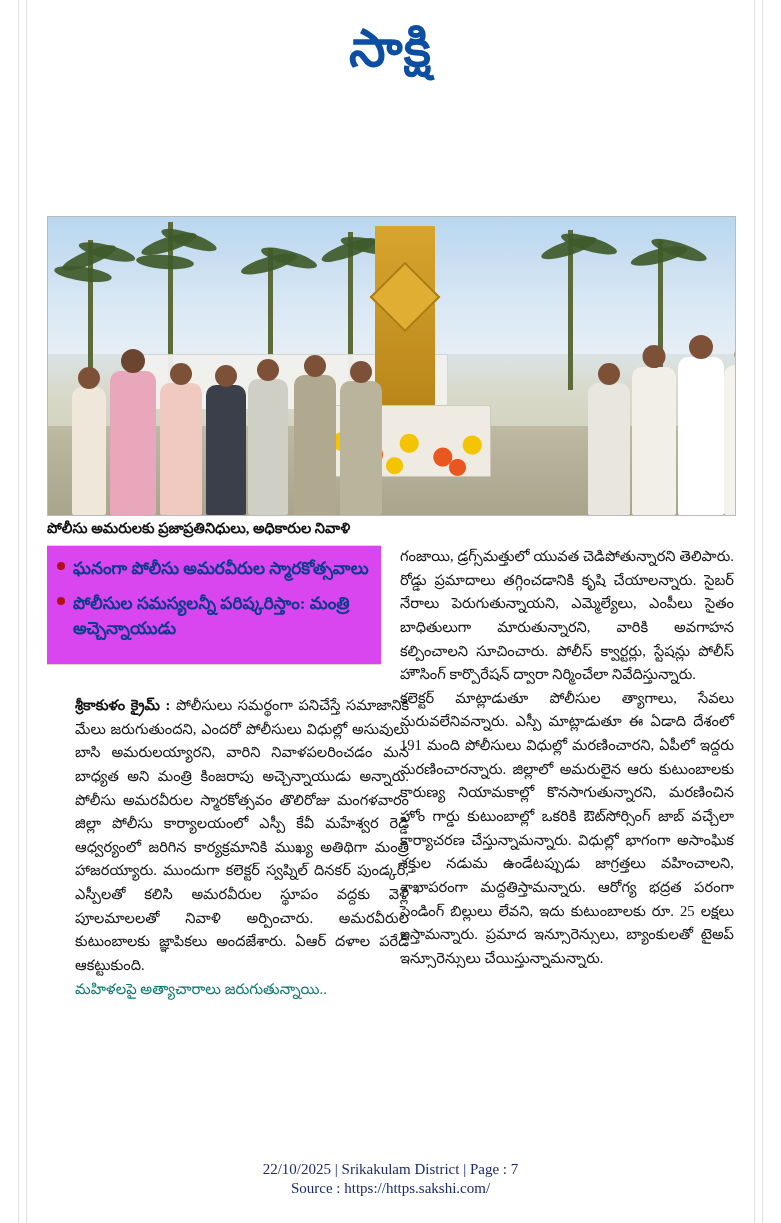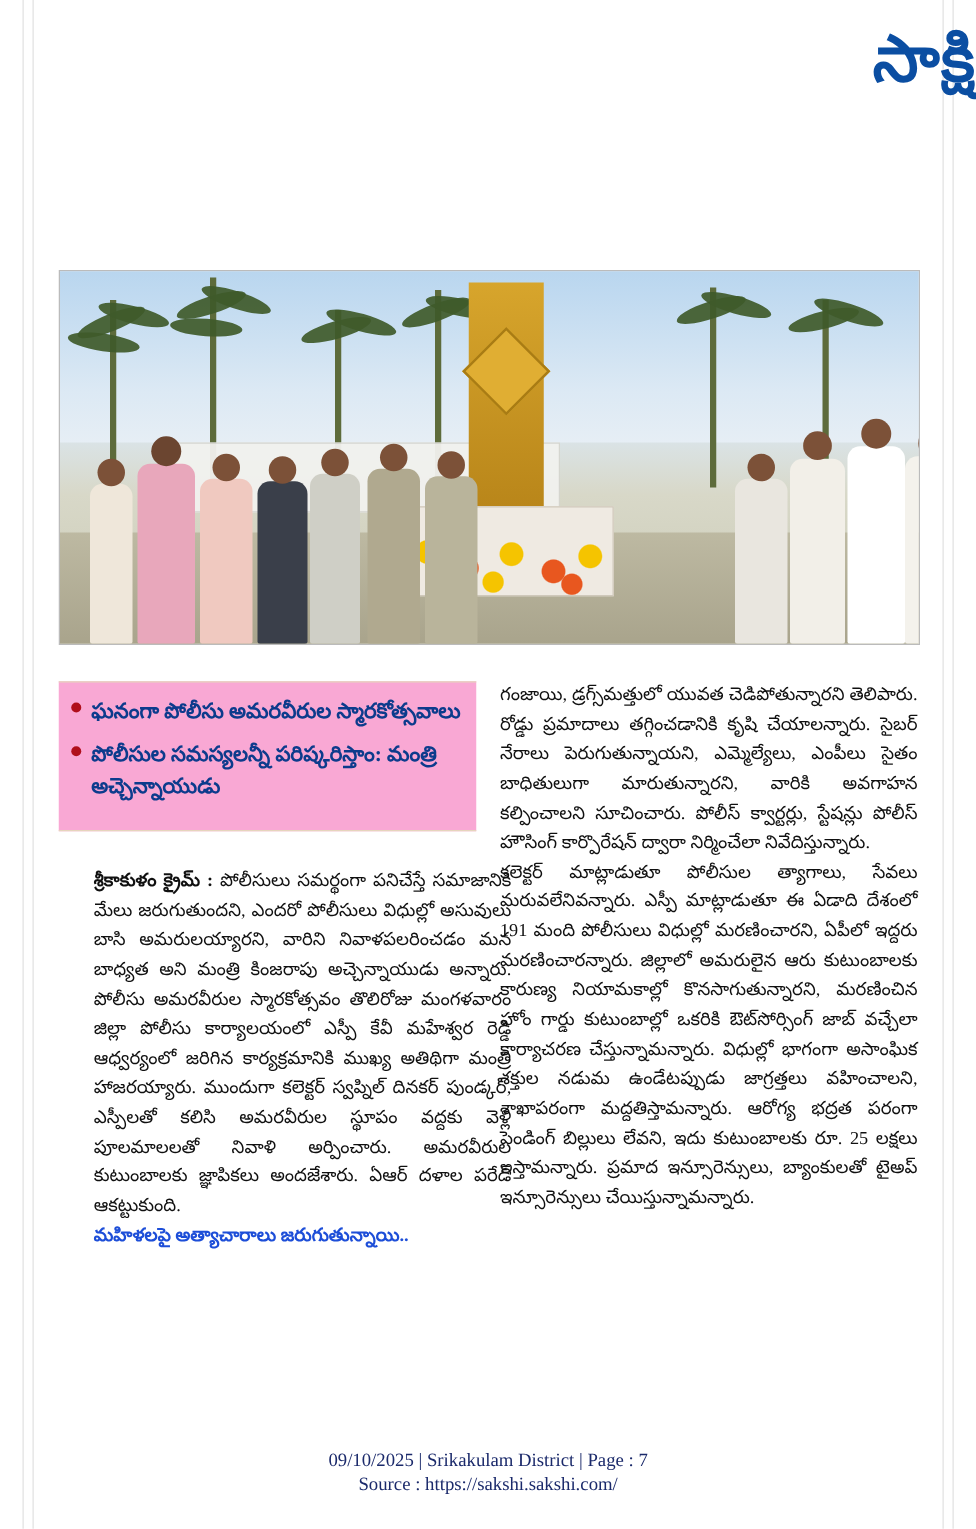--- a/index.html
+++ b/index.html
@@ -20,21 +20,21 @@
   .edge-rule{
     position:absolute;top:0;bottom:0;width:1px;background:#e2e2e2;
   }
   .edge-rule.left{left:18px;}
   .edge-rule.left2{left:26px;}
   .edge-rule.right{right:18px;}
   .edge-rule.right2{right:26px;}
 
   .masthead{
     position:absolute;top:22px;left:0;right:0;
-    text-align:right;
+    text-align:center;
   }
   .masthead .logo{
     font-family:"Liberation Serif", serif;
     font-size:52px;
     font-weight:bold;
     color:#0b4ea2;
     letter-spacing:1px;
     line-height:1.05;
   }
   .headline{
@@ -83,21 +83,21 @@
   .p-head{position:absolute;left:50%;transform:translateX(-50%);border-radius:50%;background:#7c5138;}
 
   .caption{
     position:absolute;left:47px;top:520px;width:687px;
     font-family:"Liberation Serif", serif;
     font-size:14.5px;font-weight:bold;color:#111;
   }
 
   .bullets{
     position:absolute;left:47px;top:545px;width:334px;
-    background:#f9a8d4;
+    background:#d946ef;
     border-top:1px solid #e6d5bd;border-bottom:1px solid #e6d5bd;
     padding:10px 8px 10px 10px;
     box-sizing:border-box;
   }
   .bullet{
     display:flex;align-items:flex-start;margin-bottom:9px;
   }
   .bullet:last-child{margin-bottom:12px;}
   .dot{
     width:8px;height:8px;border-radius:50%;background:#b00f1b;
@@ -114,21 +114,21 @@
     font-size:14.6px;
     line-height:1.62;
     text-align:justify;
     color:#101010;
   }
   .col.left{left:63px;margin-left:12px;}
   .col.right{left:400px;top:545px;width:334px;}
   .col p{margin:0 0 0 0;text-indent:0;}
   .lead{font-weight:bold;}
   .subhead{
-    color:#1d4ed8;font-weight:bold;font-size:14.8px;margin-top:4px;
+    color:#0f766e;font-weight:normal;font-size:14.8px;margin-top:4px;
   }
   .indent{text-indent:18px;}
 
   .footer{
     position:absolute;left:0;right:0;bottom:26px;text-align:center;
     font-family:"Liberation Serif", serif;
     font-size:15px;color:#1b2a6b;
   }
   .footer .line2{margin-top:2px;}
 </style>
@@ -205,20 +205,21 @@
       <div class="p-head" style="top:-22px;width:23px;height:23px;"></div>
     </div>
     <div class="person" style="left:630px;width:46px;height:158px;background:#ffffff;">
       <div class="p-head" style="top:-22px;width:24px;height:24px;"></div>
     </div>
     <div class="person" style="left:676px;width:44px;height:150px;background:#f4f2ec;">
       <div class="p-head" style="top:-22px;width:23px;height:23px;"></div>
     </div>
   </div>
 
+  <div class="caption">పోలీసు అమరులకు ప్రజాప్రతినిధులు, అధికారుల నివాళి</div>
 
   <div class="bullets">
     <div class="bullet">
       <span class="dot"></span>
       <span class="bullet-text">ఘనంగా పోలీసు అమరవీరుల స్మారకోత్సవాలు</span>
     </div>
     <div class="bullet">
       <span class="dot"></span>
       <span class="bullet-text">పోలీసుల సమస్యలన్నీ పరిష్కరిస్తాం: మంత్రి అచ్చెన్నాయుడు</span>
     </div>
@@ -231,17 +232,17 @@
     </p>
     <p class="subhead">మహిళలపై అత్యాచారాలు జరుగుతున్నాయి..</p>
   </div>
 
   <div class="col right">
     <p>గంజాయి, డ్రగ్స్‌మత్తులో యువత చెడిపోతున్నారని తెలిపారు. రోడ్డు ప్రమాదాలు తగ్గించడానికి కృషి చేయాలన్నారు. సైబర్ నేరాలు పెరుగుతున్నాయని, ఎమ్మెల్యేలు, ఎంపీలు సైతం బాధితులుగా మారుతున్నారని, వారికి అవగాహన కల్పించాలని సూచించారు. పోలీస్ క్వార్టర్లు, స్టేషన్లు పోలీస్ హౌసింగ్ కార్పొరేషన్ ద్వారా నిర్మించేలా నివేదిస్తున్నారు.</p>
     <p class="indent">కలెక్టర్ మాట్లాడుతూ పోలీసుల త్యాగాలు, సేవలు మరువలేనివన్నారు. ఎస్పీ మాట్లాడుతూ ఈ ఏడాది దేశంలో 191 మంది పోలీసులు విధుల్లో మరణించారని, ఏపీలో ఇద్దరు మరణించారన్నారు. జిల్లాలో అమరులైన ఆరు కుటుంబాలకు కారుణ్య నియామకాల్లో కొనసాగుతున్నారని, మరణించిన హోం గార్డు కుటుంబాల్లో ఒకరికి ఔట్‌సోర్సింగ్ జాబ్ వచ్చేలా కార్యాచరణ చేస్తున్నామన్నారు. విధుల్లో భాగంగా అసాంఘిక శక్తుల నడుమ ఉండేటప్పుడు జాగ్రత్తలు వహించాలని, శాఖాపరంగా మద్దతిస్తామన్నారు. ఆరోగ్య భద్రత పరంగా పెండింగ్ బిల్లులు లేవని, ఇదు కుటుంబాలకు రూ. 25 లక్షలు ఇస్తామన్నారు. ప్రమాద ఇన్సూరెన్సులు, బ్యాంకులతో టైఅప్ ఇన్సూరెన్సులు చేయిస్తున్నామన్నారు.</p>
   </div>
 
   <div class="footer">
-    <div>09/10/2025 | Srikakulam District | Page : 7</div>
-    <div class="line2">Source : https://sakshi.sakshi.com/</div>
+    <div>22/10/2025 | Srikakulam District | Page : 7</div>
+    <div class="line2">Source : https://https.sakshi.com/</div>
   </div>
 
 </div>
 
 </body></html>

